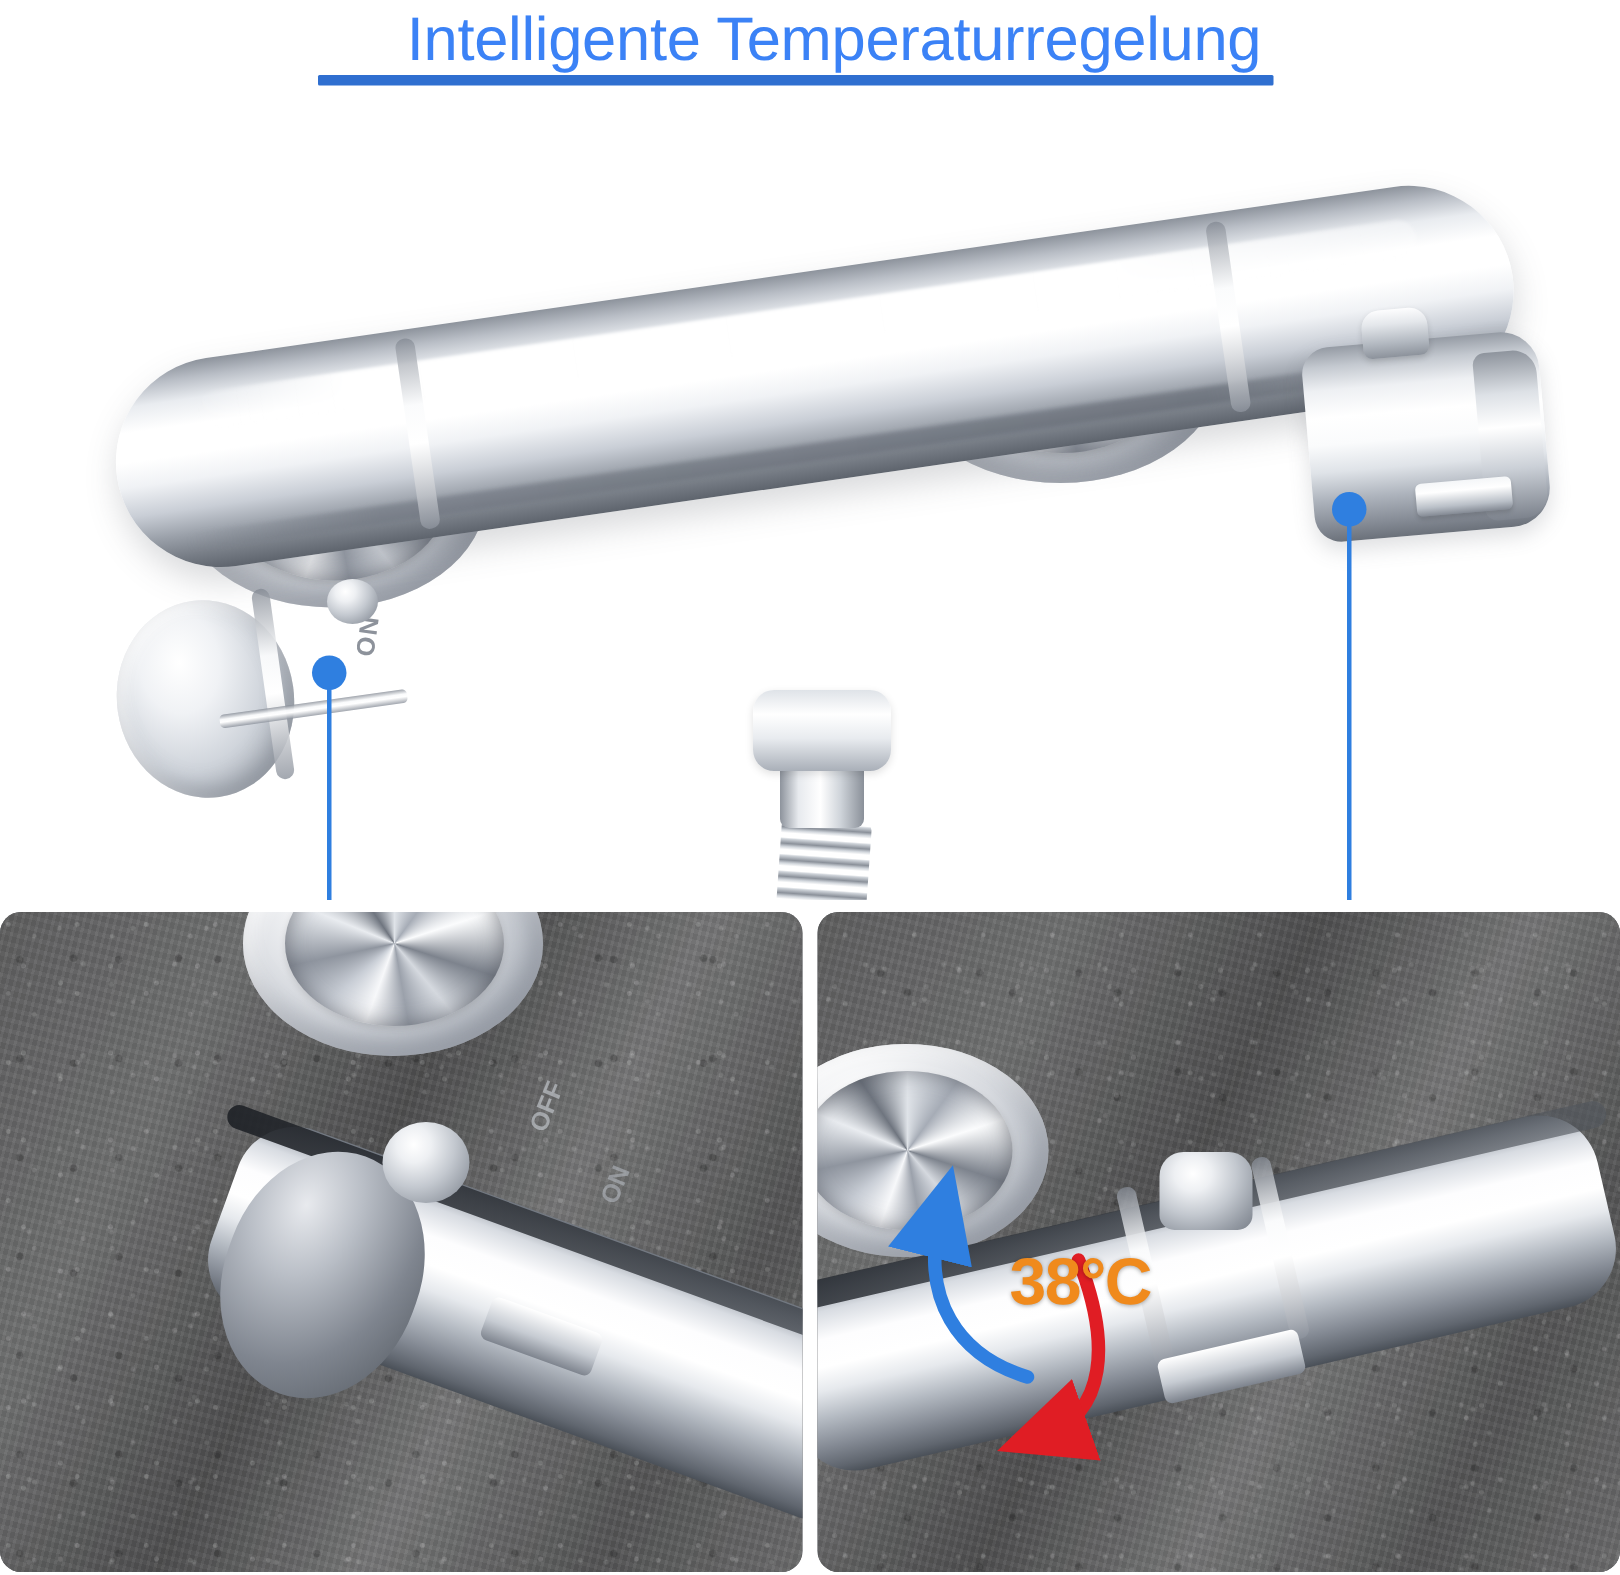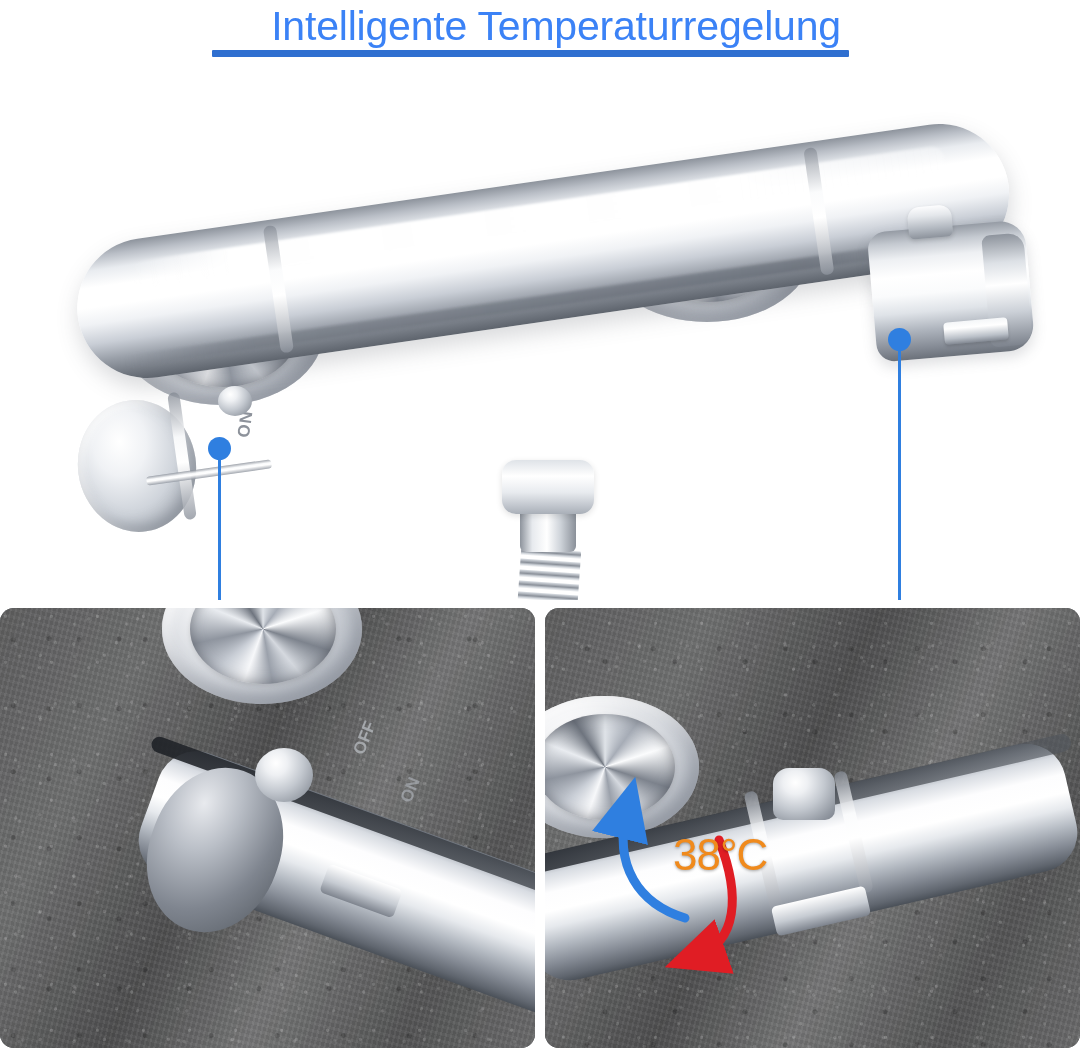--- a/index.html
+++ b/index.html
@@ -188,21 +188,21 @@
     background: linear-gradient(to bottom,
       #6f757e 0%, #9aa0a9 6%, #d8dce2 16%, #fdfdfe 30%, #ffffff 44%,
       #e6e9ed 56%, #b4bac2 70%, #858b95 84%, #60666f 95%, #4a5058 100%);
     border-radius: 40px;
   }
   .chrome-cap {
     position: absolute; border-radius: 50%;
     background: radial-gradient(ellipse at 36% 28%, #ffffff 0%, #eef0f3 22%, #c3c8cf 52%, #969ca5 80%, #7a808a 100%);
   }
   #temp-value {
-    position: absolute; color: #f08a1c; font-weight: 400;
+    position: absolute; color: #f08a1c; font-weight: 700;
     font-size: 44px; letter-spacing: -1px;
     text-shadow: 0 1px 3px rgba(0,0,0,0.35);
   }
 </style>
 </head>
 <body>
 
 <div id="page">
 
   <div id="title-block">

